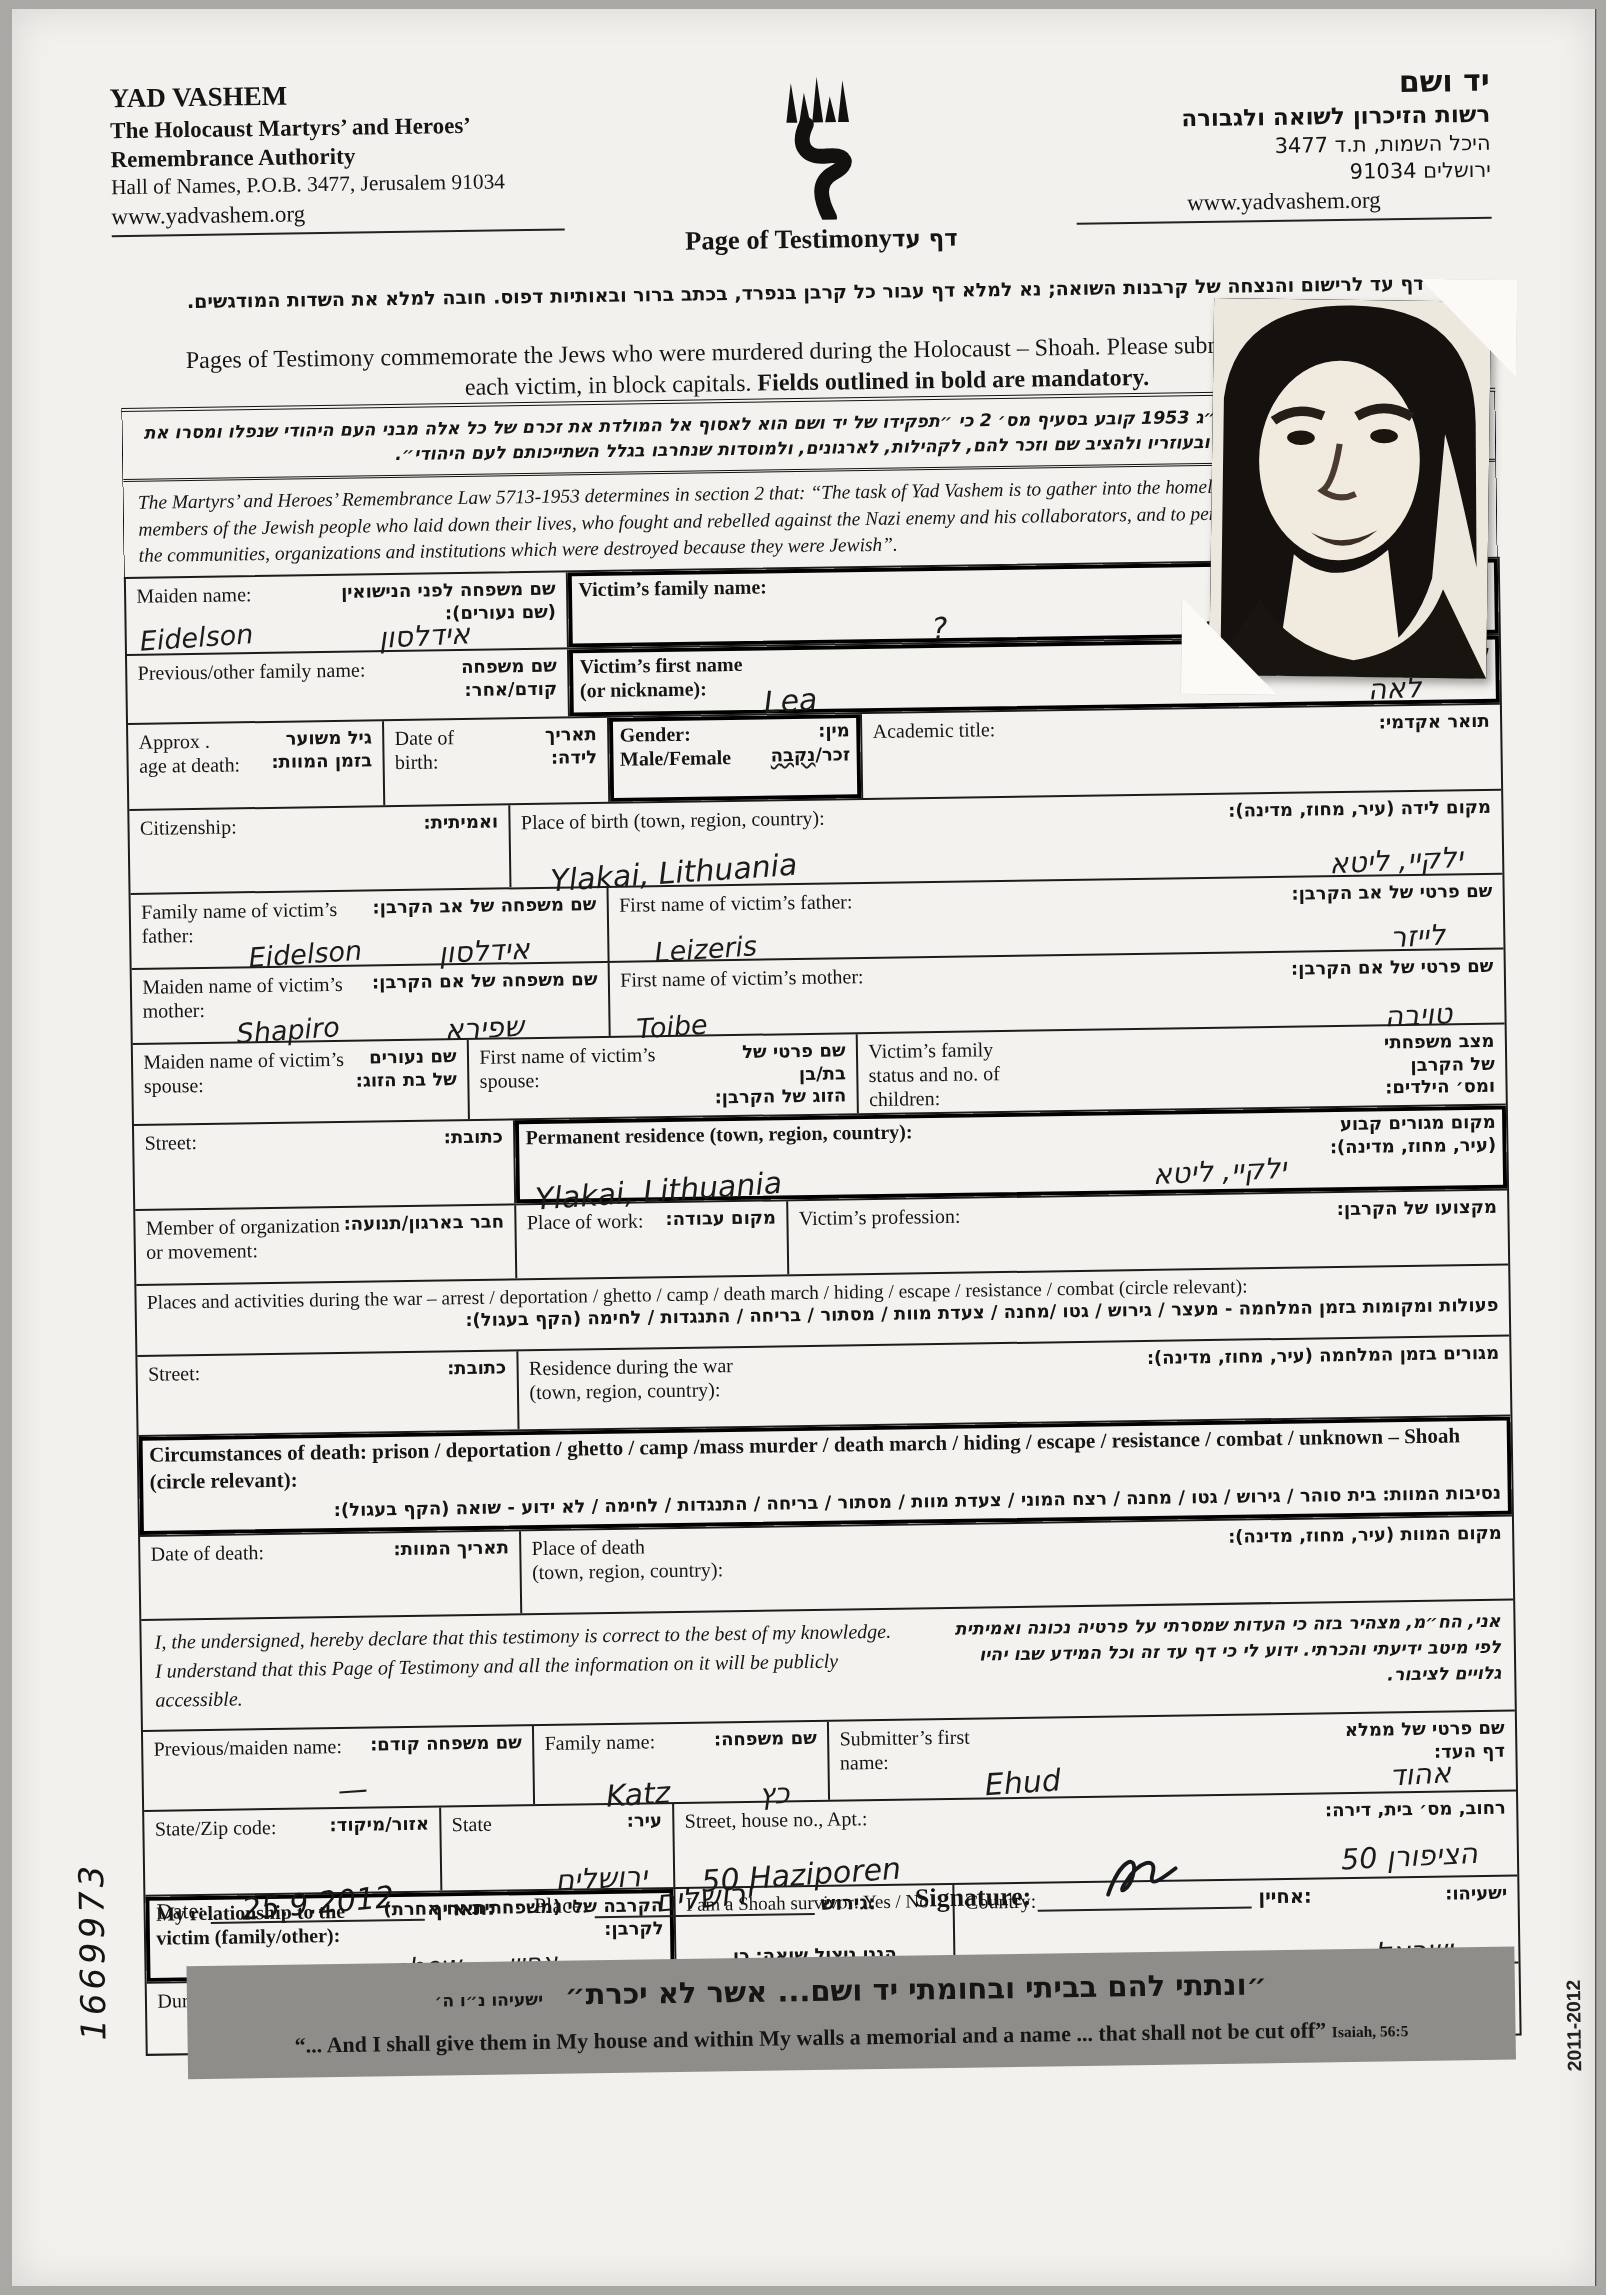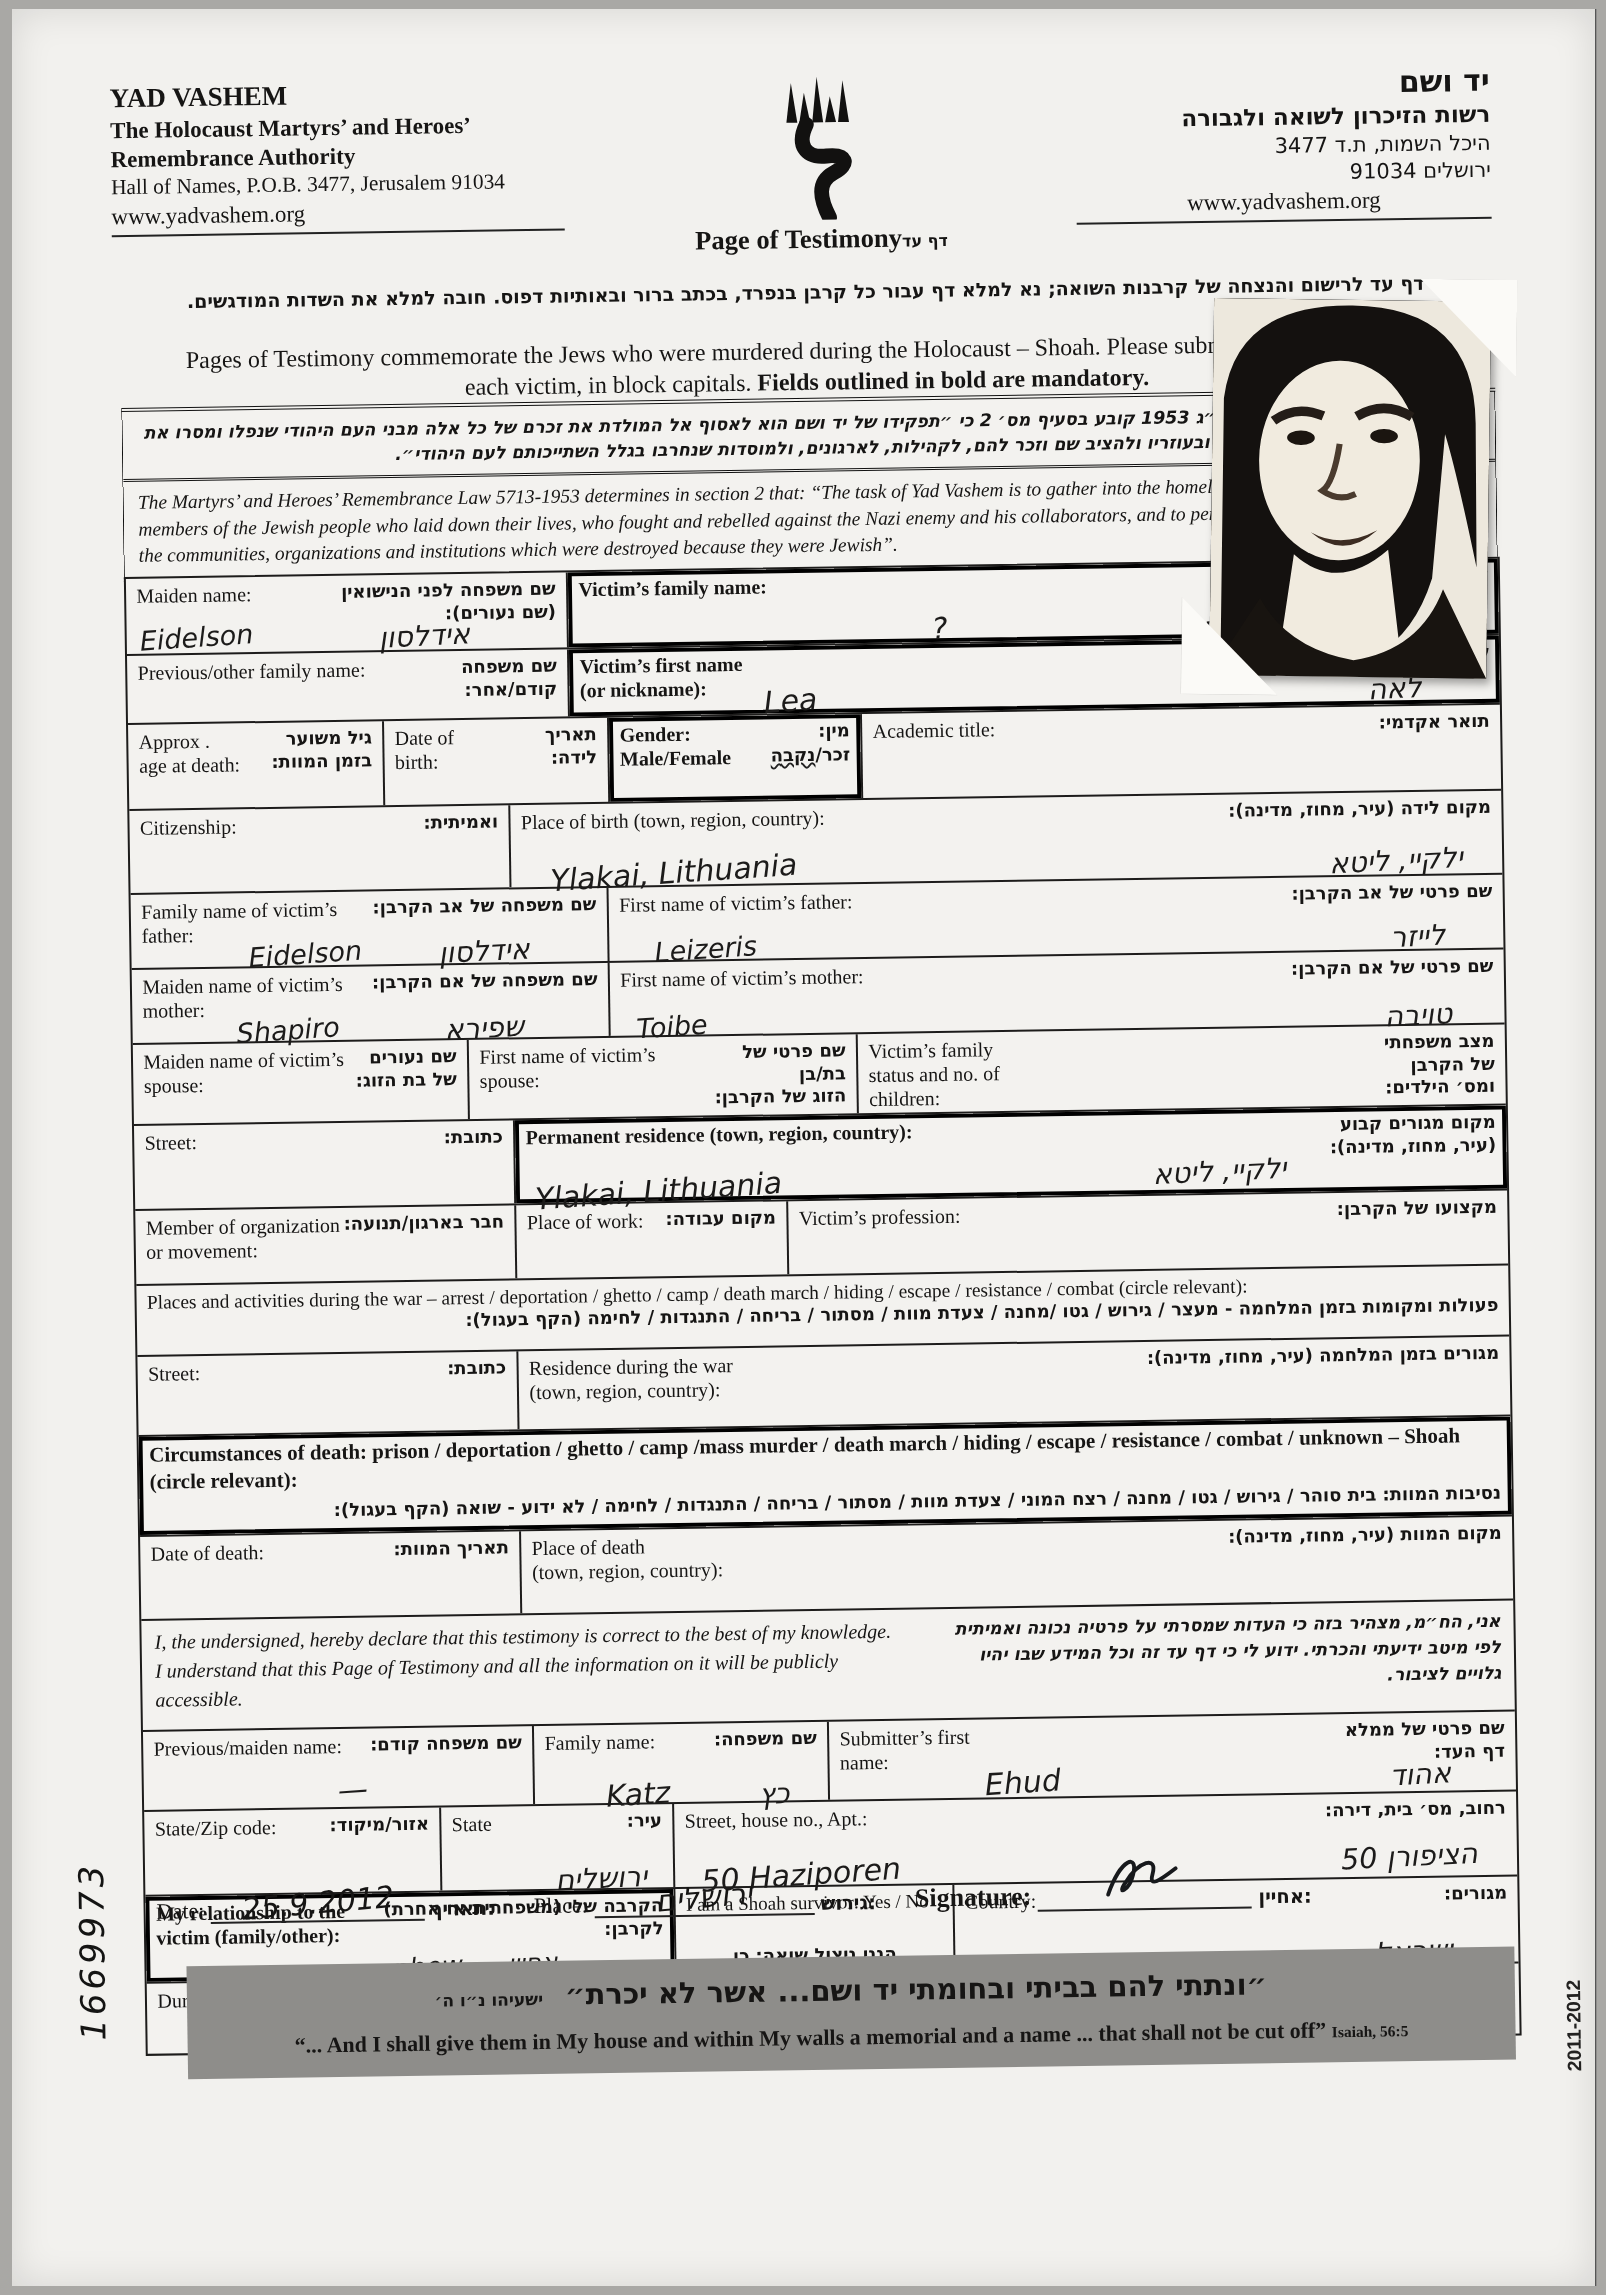--- a/index.html
+++ b/index.html
@@ -12,21 +12,21 @@
   
   .hdr{position:absolute;left:110px;top:62px;width:1380px;display:flex;justify-content:space-between;}
   .hdr-left{width:466px;line-height:1.28;}
   .hdr-left .l1{font-size:27px;font-weight:bold;}
   .hdr-left .l2{font-size:23px;font-weight:bold;}
   .hdr-left .l3{font-size:21.4px;}
   .hdr-left .url{font-size:23px;border-bottom:2.6px solid #222;padding-bottom:3.9px;width:453px;}
   .hdr-center{width:363px;text-align:center;}
   .logo{display:block;margin:0 auto;}
   .pot-line{margin-top:3.9px;font-size:26.6px;font-weight:bold;white-space:nowrap;}
-  .pot-he{font-family:"DejaVu Sans",sans-serif;font-size:16px;}
+  .pot-he{font-family:"DejaVu Sans",sans-serif;font-size:23px;}
   .hdr-right{width:427px;text-align:right;line-height:1.3;font-family:"DejaVu Sans",sans-serif;direction:rtl;}
   .hdr-right .h1{font-size:30px;font-weight:bold;}
   .hdr-right .h2{font-size:23px;font-weight:bold;}
   .hdr-right .h3{font-size:21px;}
   .hdr-right .url{direction:ltr;font-family:"Liberation Serif",serif;font-size:23px;
                   border-bottom:2.6px solid #222;padding-bottom:2.6px;display:inline-block;width:415px;text-align:center;}
 
   
   .intro-he{position:absolute;left:123px;top:271px;width:1360px;direction:rtl;text-align:center;
             font-family:"DejaVu Sans",sans-serif;font-size:19px;font-weight:bold;line-height:1.35;}
@@ -476,21 +476,21 @@
       <div class="cell" style="width:279px">
         <div class="len" style="font-size:19px">I am a Shoah survivor: Yes / No</div>
         <div class="lhe" style="margin-top:6.5px;text-align:center">
           <span>הנני ניצול שואה: כן</span>
           <span class="circled">לא</span>
         </div>
       </div>
       <div class="cell full">
         <div class="labels">
               <span class="len">Country:</span>
-              <span class="lhe">מגורים:</span>
+              <span class="lhe">ישעיהו:</span>
             </div>
         <span class="hw-he" style="right:65px;bottom:-5.2px">ישראל</span>
       </div>
     </div>
 
     <div class="row" style="height:70px">
       <div class="cell full">
         <div class="len" style="font-size:20px">During the war I was in a camp / ghetto / forest / in hiding / had false papers / the resistance (circle relevant):</div>
         <div class="lhe">בזמן המלחמה הייתי במחנה / ביערות / בגטו / במסתור / בזהות בדויה / במחתרת (הקף בעיגול):</div>
       </div>

